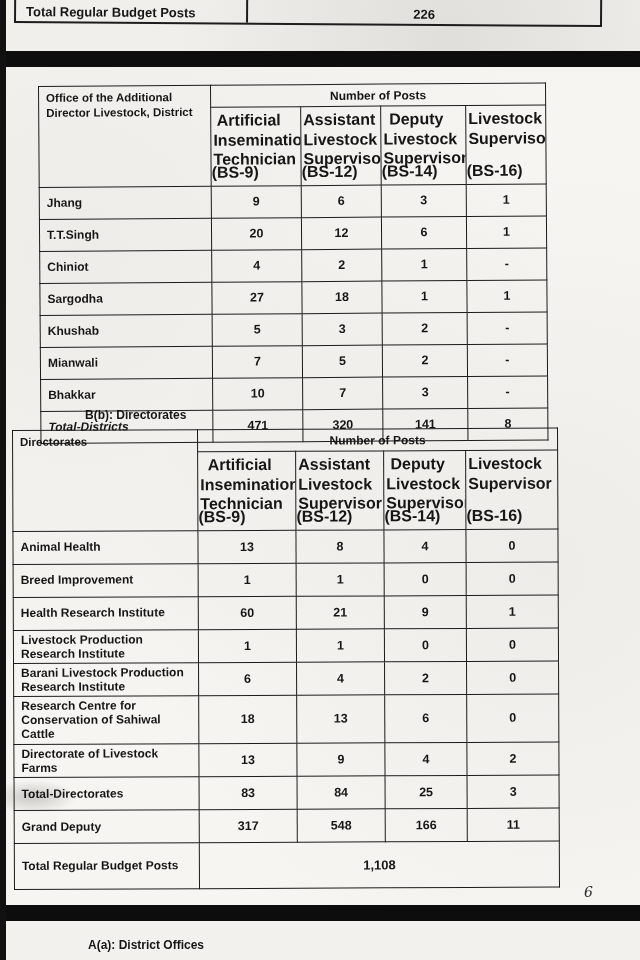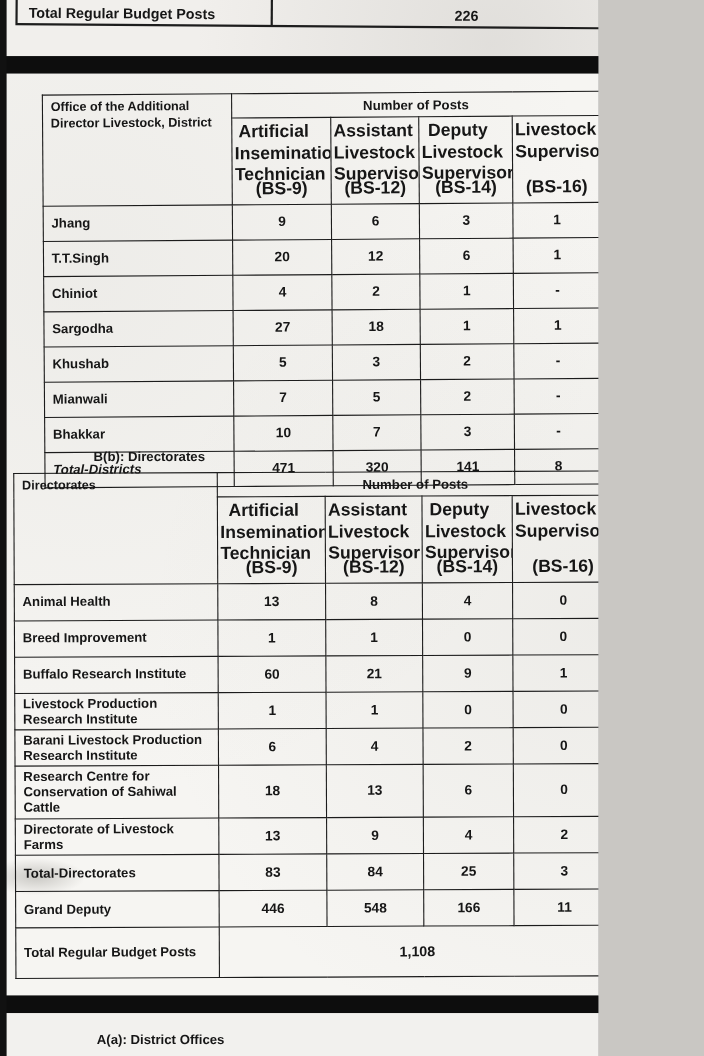--- a/index.html
+++ b/index.html
@@ -1,18 +1,18 @@
 <!DOCTYPE html>
 <html><head>
 <meta charset="utf-8">
 <style>
   html,body{margin:0;padding:0;background:#c9c7c3;}
   .scan{
-    position:relative;width:544px;height:960px;overflow:hidden;
-    background:#a3a3a3;
+    position:relative;width:640px;height:960px;overflow:hidden;
+    background:#ffffff;
     font-family:"Liberation Sans", sans-serif;
     color:#161616;
   }
   
   .page-top{position:absolute;left:0;top:0;width:640px;height:51px;
     background:#f1efec;
     background-image:radial-gradient(circle at 70% 80%, rgba(150,148,142,.18), transparent 60%);}
   .bar-top{position:absolute;left:0;top:51px;width:640px;height:16px;background:#0d0d0d;}
   .page-main{position:absolute;left:0;top:67px;width:640px;height:838px;
     background:#f6f5f2;
@@ -43,21 +43,21 @@
   .t1{left:38px;top:86px;width:507px;transform:rotate(-0.4deg);transform-origin:left top;}
   .t2{left:12px;top:430px;width:545px;transform:rotate(-0.25deg);transform-origin:left top;}
 
   td.corner{vertical-align:top;padding:4px 6px 0 7px;font-weight:700;font-size:11.5px;line-height:1.3;}
   tr.row-span-head{height:22px;}
   td.span-head{text-align:center;vertical-align:middle;font-weight:700;font-size:12px;padding:1px 0;}
   .t1 tr.row-col-heads{height:70px;}
   .t2 tr.row-col-heads{height:78px;}
   td.col-head{position:relative;vertical-align:top;text-align:center;
     font-weight:700;font-size:16px;line-height:1.22;padding:3px 16px 16px 2px;}
-  td.col-head .cg{position:absolute;left:0;right:0;bottom:3px;text-align:center;}
+  td.col-head .cg{position:absolute;left:0;right:0;bottom:3px;text-align:left;}
 
   .t1 tbody td{height:27px;}
   .t2 tbody td{height:28px;}
   td.label-cell{padding:2px 4px 2px 7px;font-weight:700;font-size:12px;
     line-height:1.18;vertical-align:middle;}
   td.label-cell.total-italic{font-style:italic;}
   td.val-cell{text-align:center;vertical-align:middle;font-weight:700;font-size:12.5px;}
   tr.footer-row{height:46px;}
   td.footer-val{font-size:13px;}
 
@@ -220,21 +220,21 @@
           <td class="val-cell">0</td>
         </tr>
         <tr>
           <td class="label-cell">Breed Improvement</td>
           <td class="val-cell">1</td>
           <td class="val-cell">1</td>
           <td class="val-cell">0</td>
           <td class="val-cell">0</td>
         </tr>
         <tr>
-          <td class="label-cell">Buffalo Research Institute</td>
+          <td class="label-cell">Health Research Institute</td>
           <td class="val-cell">60</td>
           <td class="val-cell">21</td>
           <td class="val-cell">9</td>
           <td class="val-cell">1</td>
         </tr>
         <tr>
           <td class="label-cell">Livestock Production Research Institute</td>
           <td class="val-cell">1</td>
           <td class="val-cell">1</td>
           <td class="val-cell">0</td>
@@ -263,21 +263,21 @@
         </tr>
         <tr>
           <td class="label-cell total">Total-Directorates</td>
           <td class="val-cell total">83</td>
           <td class="val-cell total">84</td>
           <td class="val-cell total">25</td>
           <td class="val-cell total">3</td>
         </tr>
         <tr>
           <td class="label-cell total">Grand Deputy</td>
-          <td class="val-cell total">446</td>
+          <td class="val-cell total">317</td>
           <td class="val-cell total">548</td>
           <td class="val-cell total">166</td>
           <td class="val-cell total">11</td>
         </tr>
       </tbody>
     <tbody>
       <tr class="footer-row">
         <td class="label-cell total">Total Regular Budget Posts</td>
         <td class="val-cell total footer-val" colspan="4">1,108</td>
       </tr>

